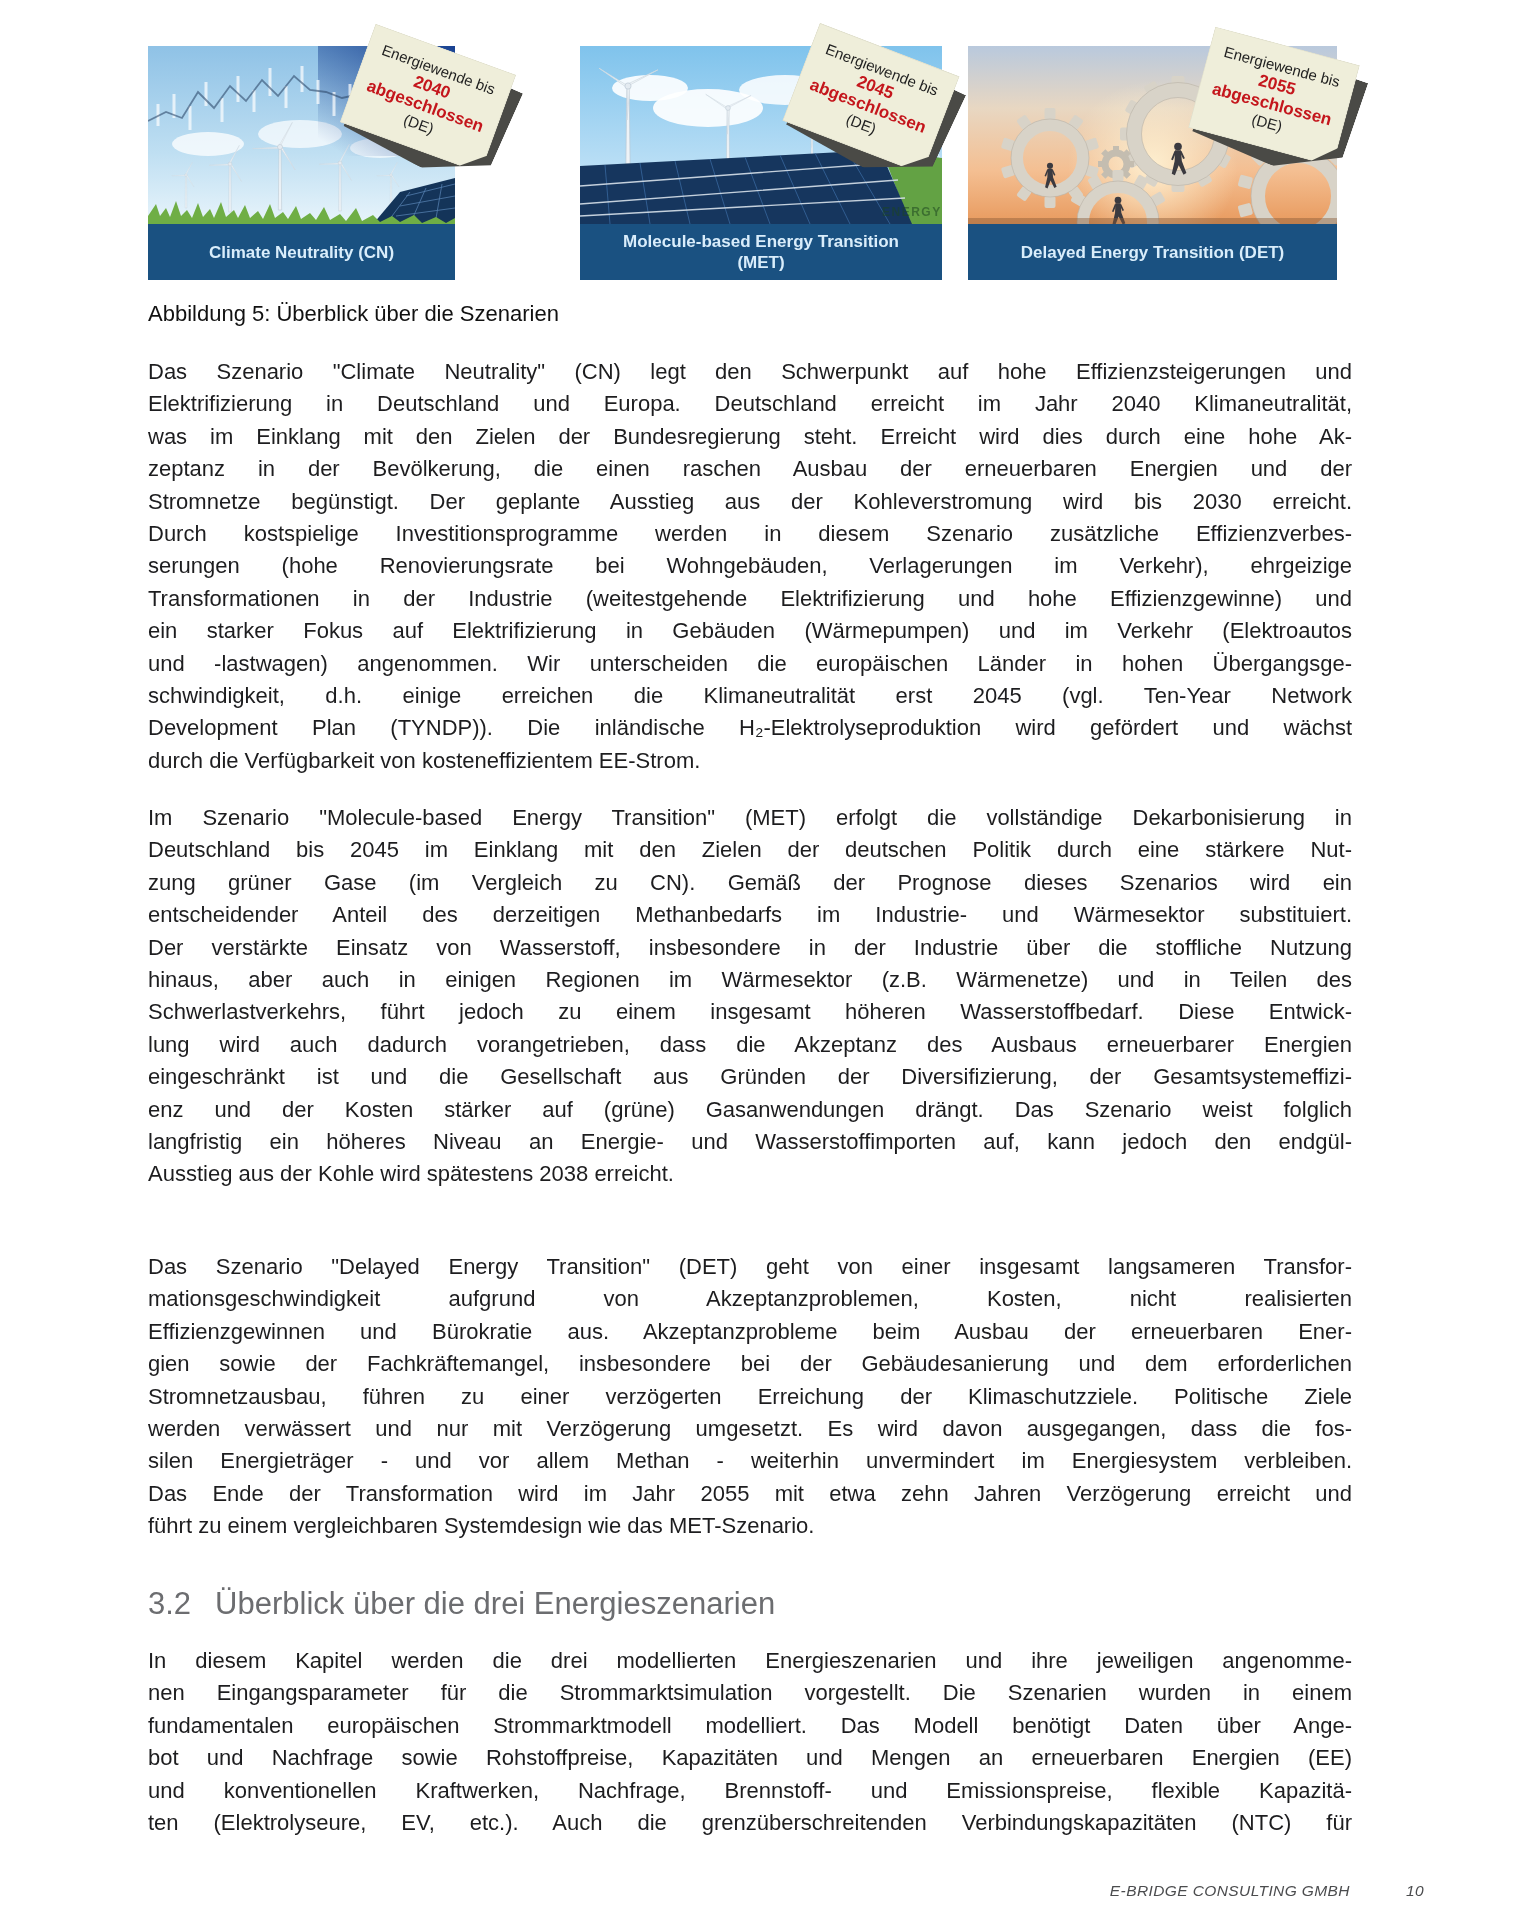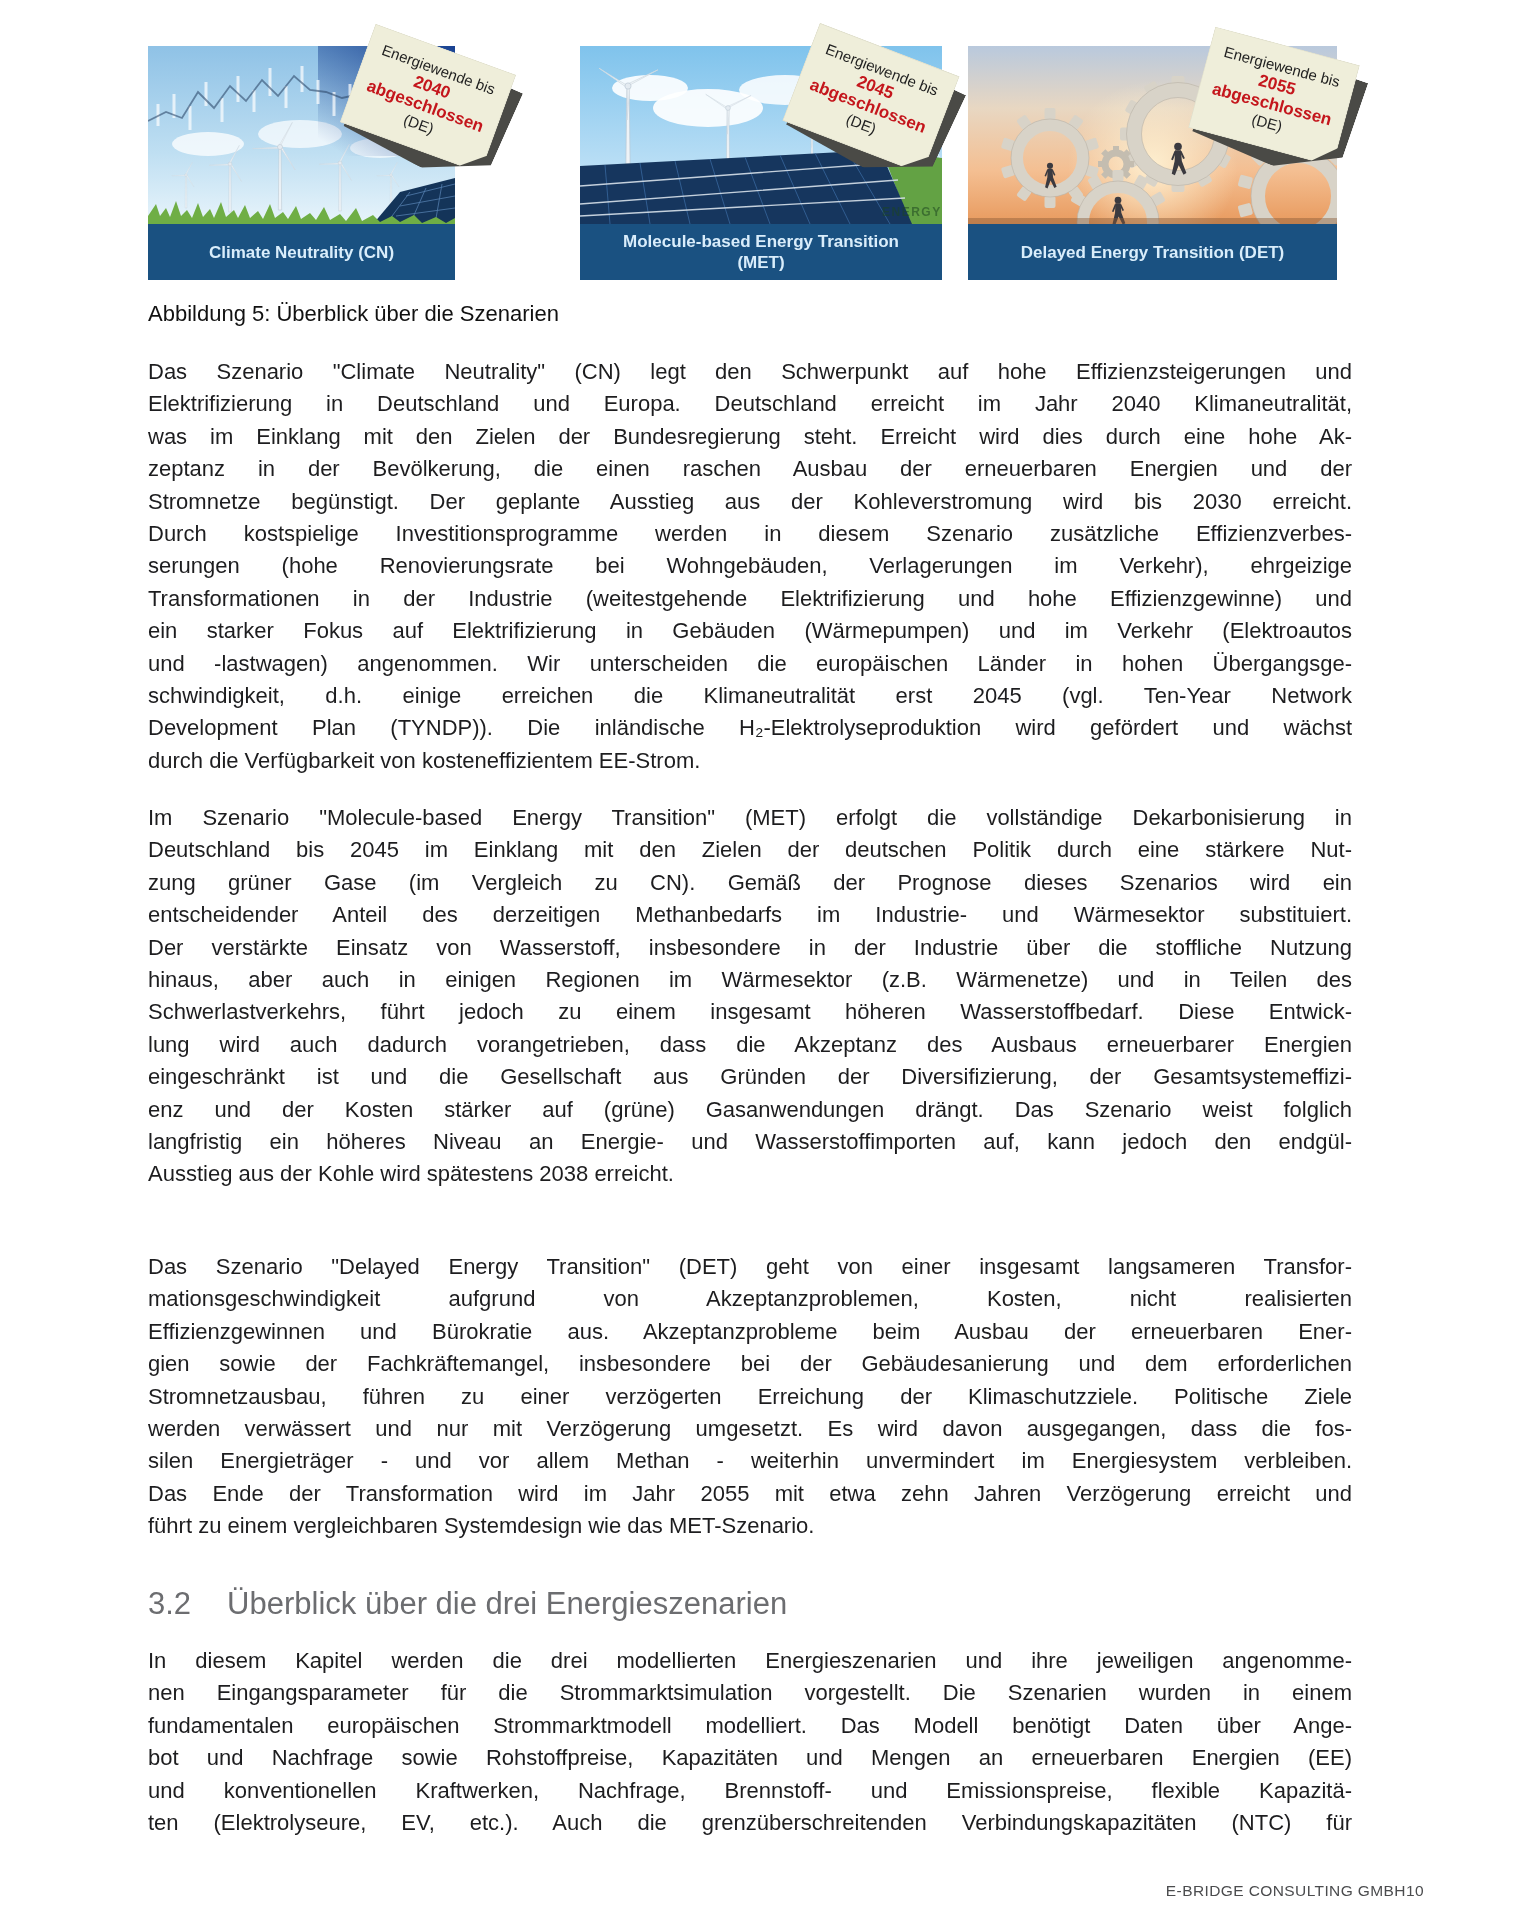--- a/index.html
+++ b/index.html
@@ -56,25 +56,25 @@
   .pline{line-height:32.4px;height:32.4px;text-align:justify;text-align-last:justify;white-space:normal;overflow:hidden;}
   .pline.lastline{text-align-last:left;}
   #para-1{top:356px;}
   #para-2{top:802px;}
   #para-3{top:1251px;}
   #para-4{top:1645px;}
   .section-heading{
     position:absolute;left:148px;top:1584px;width:1204px;
     font-size:31px;line-height:40px;color:var(--heading-gray);font-weight:400;
   }
-  .section-heading .num{margin-right:36px;}
+  .section-heading .num{margin-right:24px;}
   
   .footer{
-    position:absolute;top:1882px;right:116px;display:flex;align-items:baseline;
-    font-size:15.5px;color:var(--footer-text);letter-spacing:.4px;
+    position:absolute;top:1882px;right:116px;display:flex;gap:56px;align-items:baseline;
+    font-size:15.5px;color:var(--footer-text);letter-spacing:.4px;font-style:italic;
   }
 </style>
 </head>
 <body>
 
 <div class="page">
 
   <div class="fig" id="fig-cn">
     <div class="photo">
       <svg width="307" height="178" viewBox="0 0 307 178">

